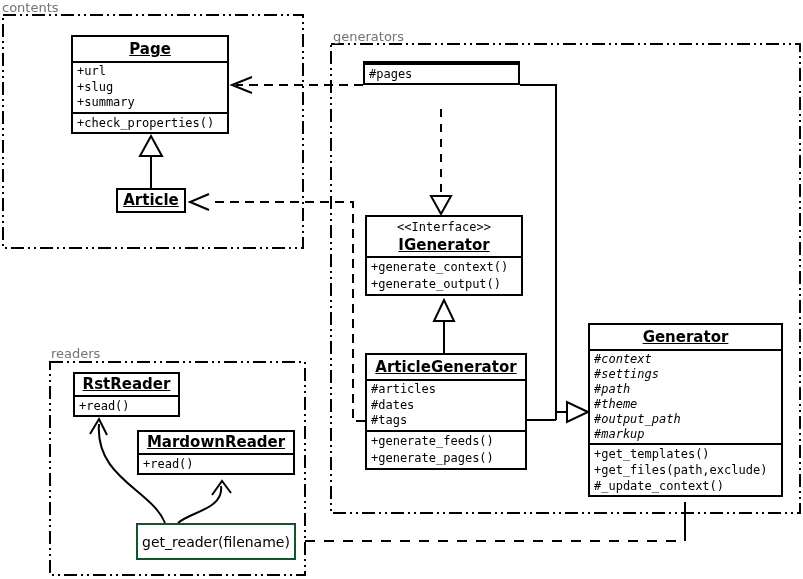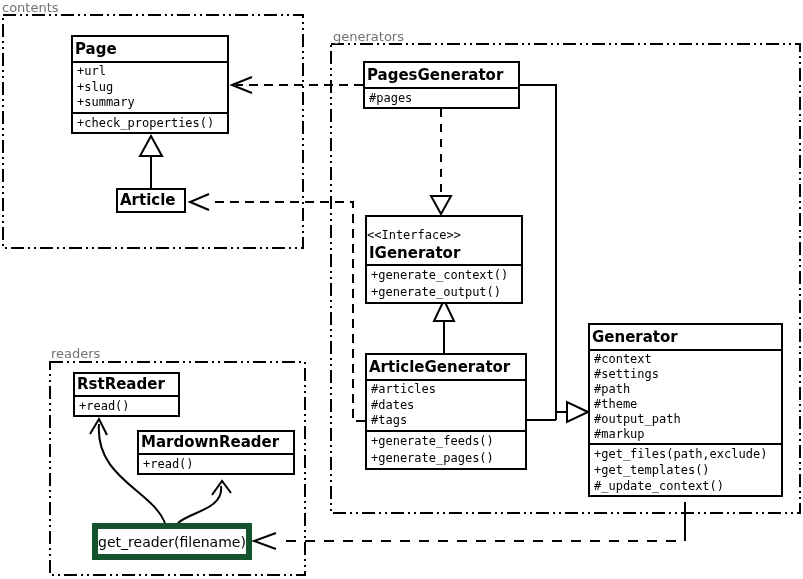--- a/index.html
+++ b/index.html
@@ -10,42 +10,42 @@
   svg.wires{position:absolute;left:0;top:0;pointer-events:none;}
   .pkg-label{
     position:absolute;font:13px "DejaVu Sans",sans-serif;color:#737373;
     white-space:nowrap;line-height:14px;
   }
   .cls{
     position:absolute;box-sizing:border-box;background:#fff;
     border:2px solid #000;
   }
   .cls .title{
-    font:bold 15px "DejaVu Sans",sans-serif;
-    line-height:23px;padding:1px 2px 0 2px;white-space:nowrap;
+    font:bold 15px "DejaVu Sans",sans-serif;text-align:center;
+    line-height:23px;padding:1px 2px 0 2px;white-space:nowrap;text-decoration:underline;
   }
   .cls .stereo{
-    font:12px "DejaVu Sans Mono",monospace;
-    line-height:15px;padding-top:3px;white-space:nowrap;margin-top:8px;
+    font:12px "DejaVu Sans Mono",monospace;text-align:center;
+    line-height:15px;padding-top:3px;white-space:nowrap;
   }
   .cls .title.tight{line-height:21px;padding:0 2px;border-radius:10px;}
   .cls .sec{
     border-top:2px solid #000;padding:1px 4px;overflow:hidden;
   }
   .mline{
     font:12px "DejaVu Sans Mono",monospace;line-height:16px;
     white-space:pre;
   }
   .lh155 .mline{line-height:15.5px;}
-  .lh15 .mline{line-height:15px;}
+  .lh15 .mline{line-height:15px;font-style:italic;}
   .lh17 .mline{line-height:17px;}
   .plain-box{
     position:absolute;box-sizing:border-box;background:#fff;
-    border:6px solid #14532d;display:flex;align-items:center;justify-content:center;
-    font:14px "DejaVu Sans",sans-serif;white-space:nowrap;
+    border:2px solid #14532d;display:flex;align-items:center;justify-content:center;
+    font:14px "DejaVu Sans",sans-serif;white-space:nowrap;margin-left:44px;
   }
 </style>
 </head>
 <body>
 
 <div id="canvas">
 
   <svg class="wires" width="803" height="579" viewBox="0 0 803 579">
 
     <rect x="3" y="15" width="300" height="233" fill="none" stroke="#000" stroke-width="2" stroke-dasharray="13 4 2 4 2 4"></rect>
@@ -115,21 +115,20 @@
     <div class="sec">
       <div class="mline">+check_properties()</div>
     </div>
   </div>
 
   <div class="cls" style="left:116px;top:188px;width:70px">
     <div class="title tight">Article</div>
   </div>
 
   <div class="cls" style="left:363px;top:61px;width:157px">
-    <div class="title">PagesGenerator</div>
     <div class="sec">
       <div class="mline">#pages</div>
     </div>
   </div>
 
   <div class="cls" style="left:365px;top:215px;width:158px">
     <div class="stereo">&lt;&lt;Interface&gt;&gt;</div>
     <div class="title tight">IGenerator</div>
     <div class="sec lh17">
       <div class="mline">+generate_context()</div>
@@ -154,22 +153,22 @@
     <div class="title">Generator</div>
     <div class="sec lh15">
       <div class="mline">#context</div>
       <div class="mline">#settings</div>
       <div class="mline">#path</div>
       <div class="mline">#theme</div>
       <div class="mline">#output_path</div>
       <div class="mline">#markup</div>
     </div>
     <div class="sec">
+      <div class="mline">+get_templates()</div>
       <div class="mline">+get_files(path,exclude)</div>
-      <div class="mline">+get_templates()</div>
       <div class="mline">#_update_context()</div>
     </div>
   </div>
 
   <div class="cls" style="left:73px;top:372px;width:107px">
     <div class="title tight">RstReader</div>
     <div class="sec">
       <div class="mline">+read()</div>
     </div>
   </div>

